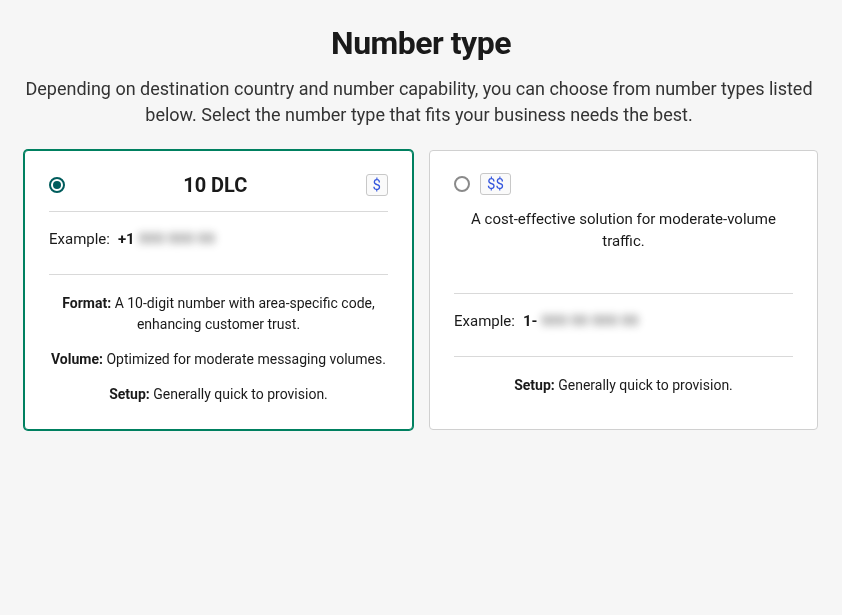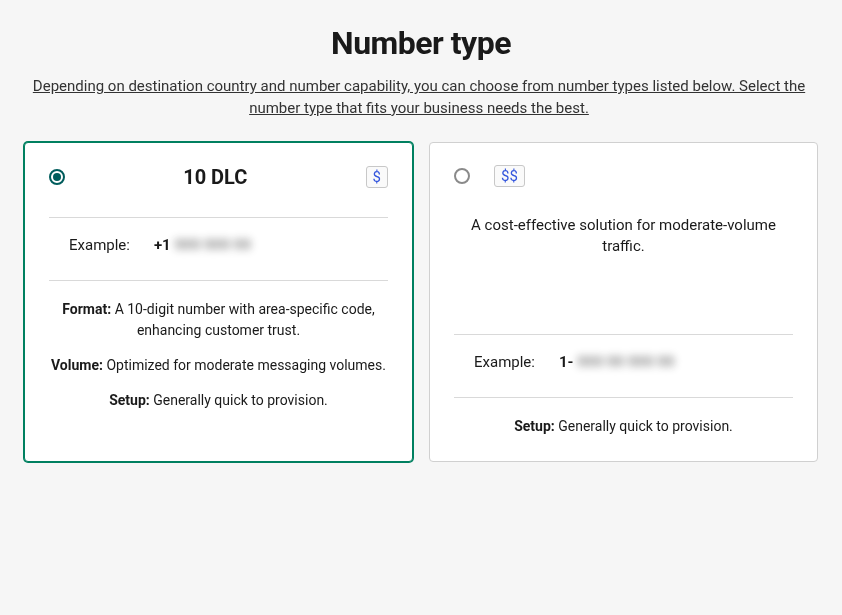--- a/index.html
+++ b/index.html
@@ -10,48 +10,47 @@
   color: #1a1a1a;
   width: 842px;
 }
 h1 {
   font-size: 32px;
   font-weight: 700;
   margin-bottom: 14px;
   letter-spacing: -0.5px;
 }
 .subtitle {
-  font-size: 15px;
+  font-size: 18px;
   line-height: 1.45;
   color: #333;
   margin-bottom: 22px;
   max-width: 790px;
-  text-decoration: underline;
 }
 .cards {
   display: flex;
   gap: 16px;
 }
 .card {
   flex: 1;
   background: #fff;
   border: 1px solid #d0d0d0;
   border-radius: 4px;
   padding: 22px 24px 24px 24px;
   cursor: pointer;
 }
 .card.selected {
   border-color: #008060;
   box-shadow: 0 0 0 1px #008060;
 }
 .card-header {
   display: flex;
   align-items: center;
-  gap: 24px;
-  margin-bottom: 28px;
+  gap: 10px;
+  margin-bottom: 14px;
 }
 .radio {
   width: 16px;
   height: 16px;
   border-radius: 50%;
   border: 2px solid #8a8a8a;
   display: inline-flex;
   align-items: center;
   justify-content: center;
   flex-shrink: 0;
@@ -80,33 +79,32 @@
   background: #fafafa;
   font-weight: 400;
 }
 .card-desc {
   font-size: 15px;
   line-height: 1.45;
   color: #1a1a1a;
   margin-bottom: 60px;
 }
 .card:nth-child(1) .card-desc { margin-bottom: 60px; }
-.card:nth-child(2) .card-desc { margin-bottom: 76px; }
+.card:nth-child(2) .card-desc { margin-bottom: 40px; }
 hr {
   border: none;
   border-top: 1px solid #d9d9d9;
   margin: 0 0 18px 0;
 }
 .example-row {
   font-size: 15px;
   display: flex;
   align-items: center;
-  gap: 24px;
+  gap: 8px;
   margin-bottom: 26px;
-  margin-left: 20px;
 }
 .example-label {
   font-weight: 400;
 }
 .example-num {
   font-weight: 700;
 }
 .blur {
   filter: blur(4px);
   opacity: 0.55;

